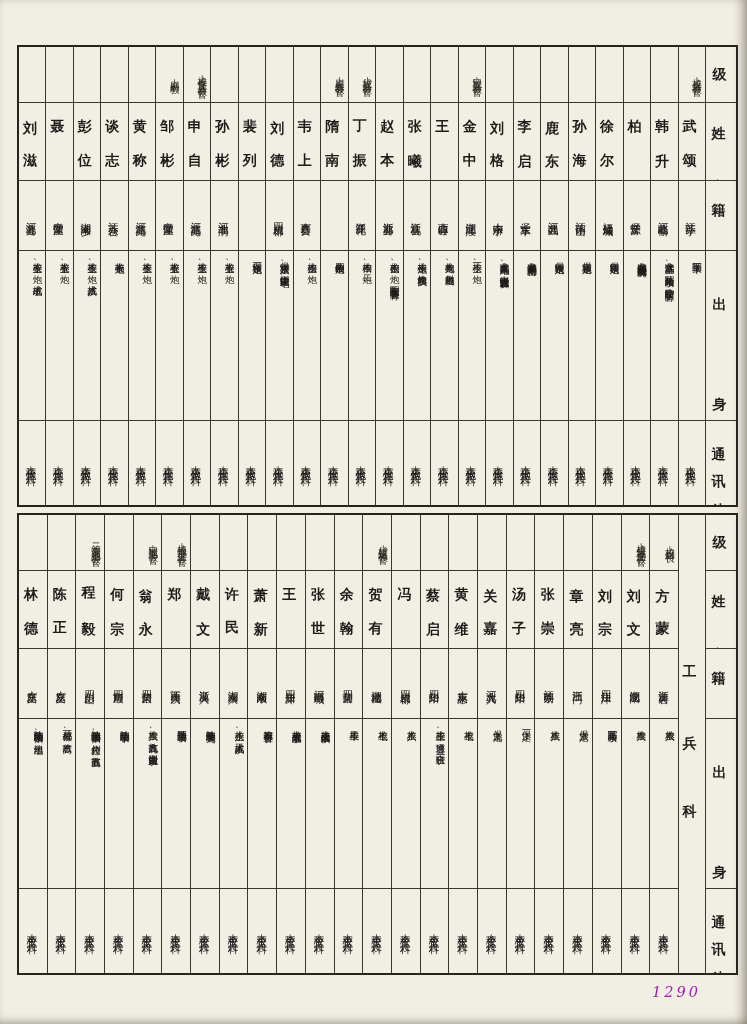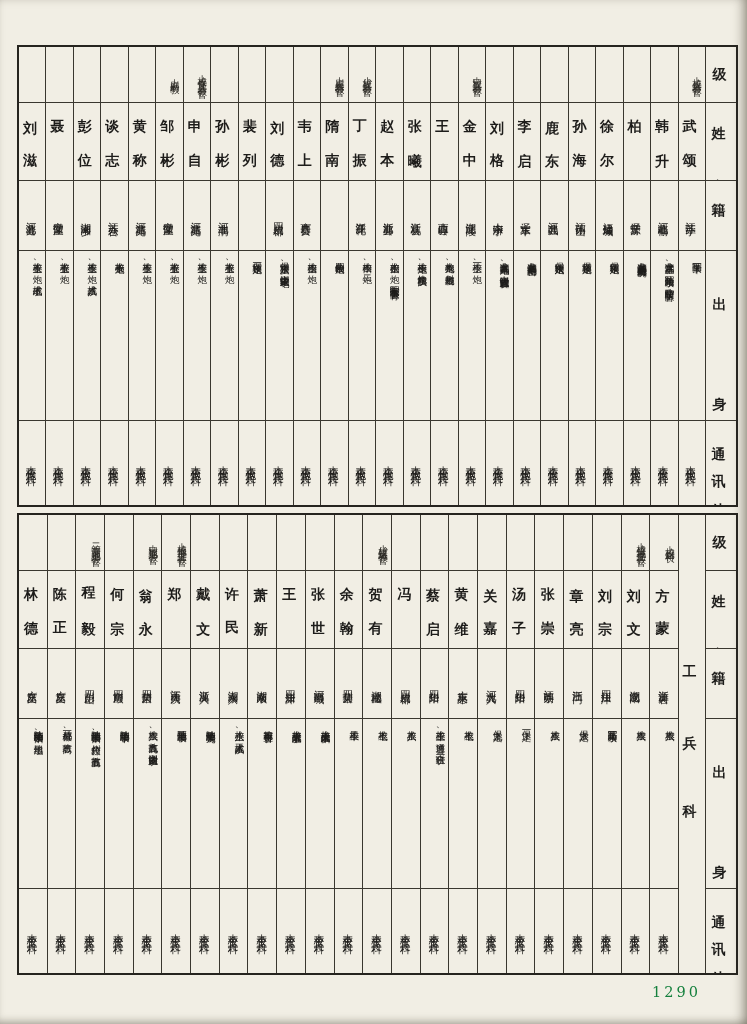--- a/index.html
+++ b/index.html
@@ -83,21 +83,21 @@
     text-align: justify; text-align-last: justify;
   }
   .head .cell.rank       { padding: 9px 8px 7px; }
   .head .cell.name       { padding: 12px 8px; }
   .head .cell.origin     { padding: 11px 8px; }
   .head .cell.background { padding: 34px 8px; }
   .head .cell.contact    { padding: 13px 8px; }
 
   .page-number {
     position: absolute; right: 46px; bottom: 24px;
-    font-size: 14.5px; letter-spacing: 3px; color: #15803d;
+    font-size: 14.5px; letter-spacing: 3px; color: #a21caf; font-style: italic;
   }
 </style>
 </head>
 <body>
 
 <div class="sheet" style="background: rgb(241, 238, 228); color: rgb(29, 28, 26);">
   <div class="content">
     <section class="roster">
         <div class="col head">
           <div class="cell rank">级职</div>

